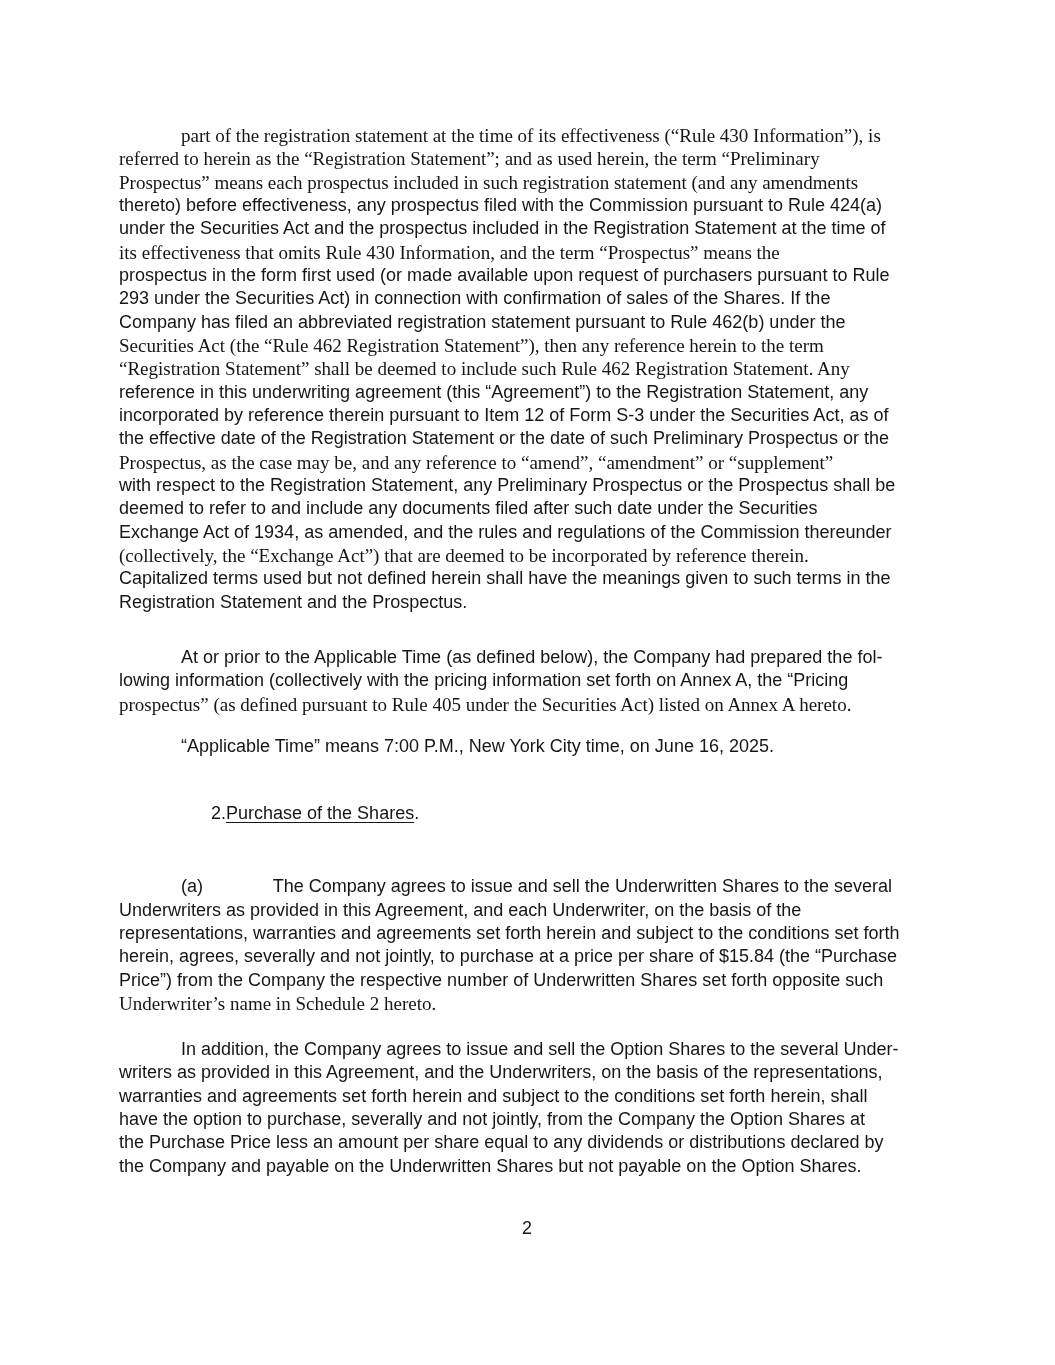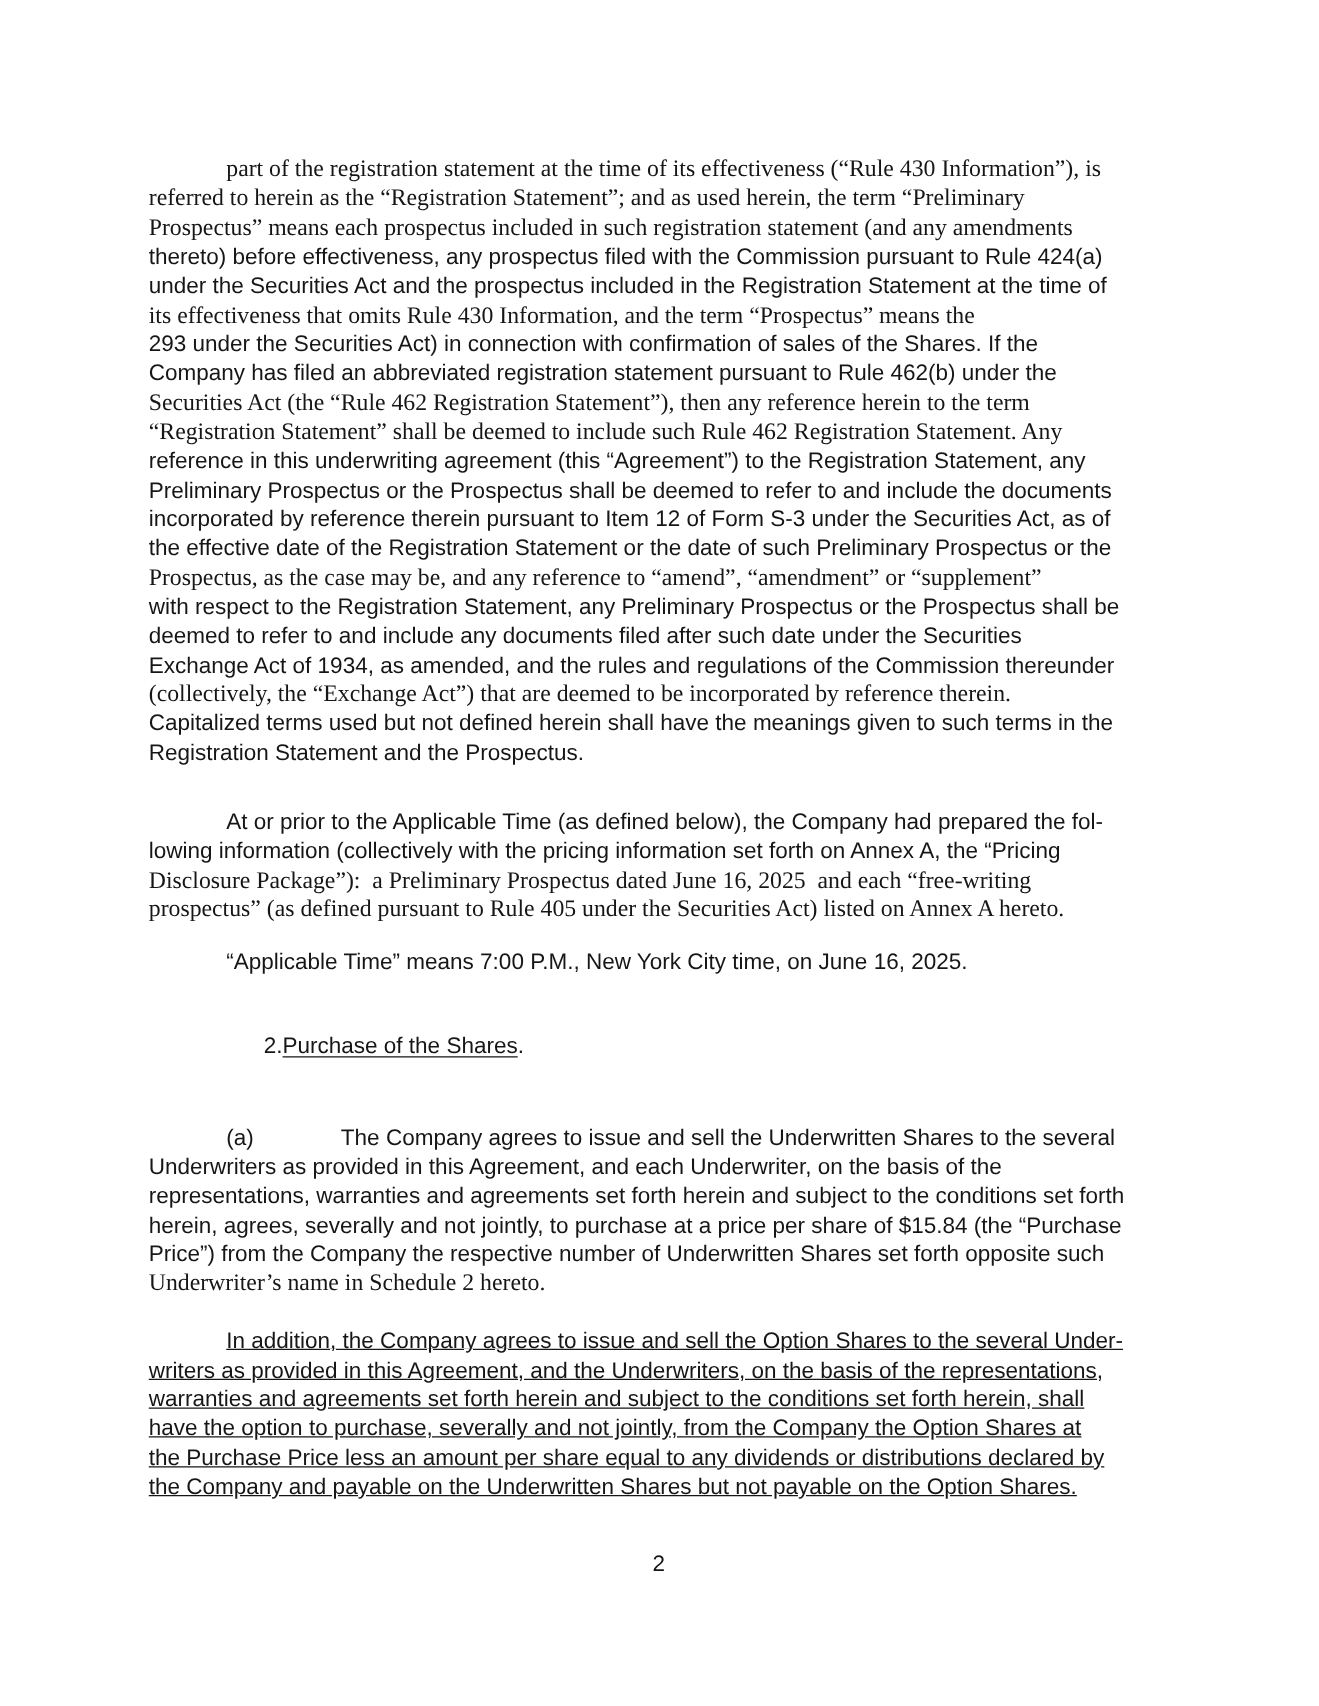--- a/index.html
+++ b/index.html
@@ -25,21 +25,21 @@
     white-space: pre;
     line-height: 23.33px;
   }
   .f-serif { font-family: "Liberation Serif", serif; font-size: 19px; }
   .f-sans  { font-family: "Liberation Sans", sans-serif; font-size: 18px; }
   .first { text-indent: 62px; }
   .mt-p2 { margin-top: 32px; }
   .mt-p3 { margin-top: 19px; }
   .mt-h  { margin-top: 20px; }
   .mt-p4 { margin-top: 27px; }
-  .mt-p5 { margin-top: 23px; text-decoration: underline; }
+  .mt-p5 { margin-top: 23px; }
   .heading {
     padding-left: 62px;
     line-height: 23.33px;
     font-family: "Liberation Sans", sans-serif;
     font-size: 18px;
     white-space: pre;
   }
   .heading .title {
     text-decoration: underline;
     text-underline-offset: 3px;
@@ -58,41 +58,40 @@
 <div class="page">
   <div class="text-col">
 
     <div class="para">
         <div class="line f-serif first">part of the registration statement at the time of its effectiveness (“Rule 430 Information”), is</div>
         <div class="line f-serif">referred to herein as the “Registration Statement”; and as used herein, the term “Preliminary</div>
         <div class="line f-serif">Prospectus” means each prospectus included in such registration statement (and any amendments</div>
         <div class="line f-sans">thereto) before effectiveness, any prospectus filed with the Commission pursuant to Rule 424(a)</div>
         <div class="line f-sans">under the Securities Act and the prospectus included in the Registration Statement at the time of</div>
         <div class="line f-serif">its effectiveness that omits Rule 430 Information, and the term “Prospectus” means the</div>
+        <div class="line f-sans">prospectus in the form first used (or made available upon request of purchasers pursuant to Rule</div>
         <div class="line f-sans">293 under the Securities Act) in connection with confirmation of sales of the Shares. If the</div>
         <div class="line f-sans">Company has filed an abbreviated registration statement pursuant to Rule 462(b) under the</div>
         <div class="line f-serif">Securities Act (the “Rule 462 Registration Statement”), then any reference herein to the term</div>
         <div class="line f-serif">“Registration Statement” shall be deemed to include such Rule 462 Registration Statement. Any</div>
         <div class="line f-sans">reference in this underwriting agreement (this “Agreement”) to the Registration Statement, any</div>
-        <div class="line f-sans">Preliminary Prospectus or the Prospectus shall be deemed to refer to and include the documents</div>
         <div class="line f-sans">incorporated by reference therein pursuant to Item 12 of Form S-3 under the Securities Act, as of</div>
         <div class="line f-sans">the effective date of the Registration Statement or the date of such Preliminary Prospectus or the</div>
         <div class="line f-serif">Prospectus, as the case may be, and any reference to “amend”, “amendment” or “supplement”</div>
         <div class="line f-sans">with respect to the Registration Statement, any Preliminary Prospectus or the Prospectus shall be</div>
         <div class="line f-sans">deemed to refer to and include any documents filed after such date under the Securities</div>
         <div class="line f-sans">Exchange Act of 1934, as amended, and the rules and regulations of the Commission thereunder</div>
         <div class="line f-serif">(collectively, the “Exchange Act”) that are deemed to be incorporated by reference therein.</div>
         <div class="line f-sans">Capitalized terms used but not defined herein shall have the meanings given to such terms in the</div>
         <div class="line f-sans">Registration Statement and the Prospectus.</div>
       </div>
 
     <div class="para mt-p2">
         <div class="line f-sans first">At or prior to the Applicable Time (as defined below), the Company had prepared the fol-</div>
         <div class="line f-sans">lowing information (collectively with the pricing information set forth on Annex A, the “Pricing</div>
-        <div class="line f-serif">Disclosure Package”):  a Preliminary Prospectus dated June 16, 2025  and each “free-writing</div>
         <div class="line f-serif">prospectus” (as defined pursuant to Rule 405 under the Securities Act) listed on Annex A hereto.</div>
       </div>
 
     <div class="para mt-p3">
         <div class="line f-sans first">“Applicable Time” means 7:00 P.M., New York City time, on June 16, 2025.</div>
       </div>
 
     <div class="heading mt-h">
       <span class="num">2.</span><span class="title">Purchase of the Shares</span><span>.</span>
     </div>

